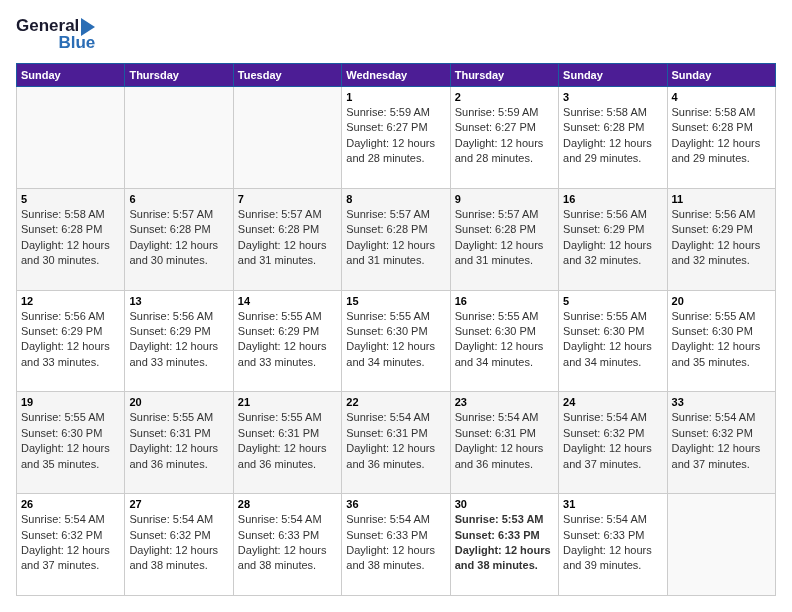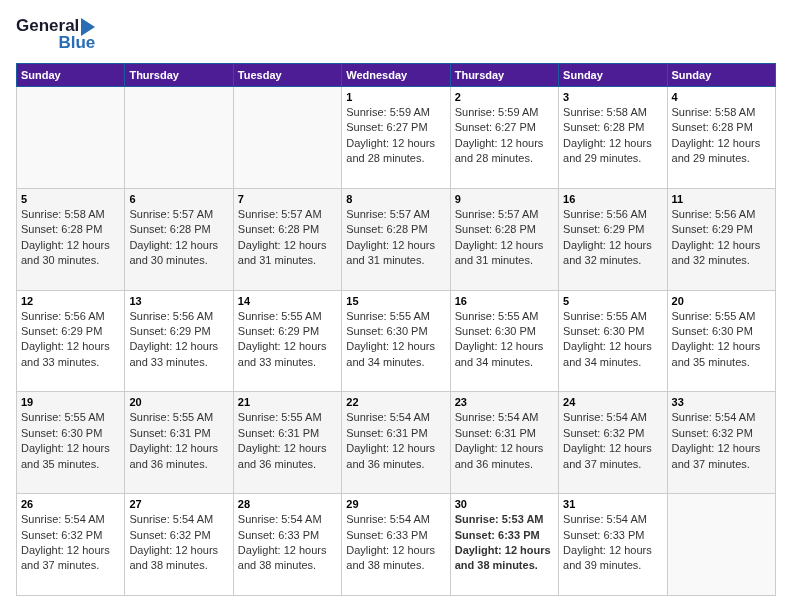--- a/index.html
+++ b/index.html
@@ -319,21 +319,21 @@
 and 38 minutes.</div>
           </td>
           <td>
             <div class="day-num">28</div>
             <div class="day-info" style="white-space: pre-line;">Sunrise: 5:54 AM
 Sunset: 6:33 PM
 Daylight: 12 hours
 and 38 minutes.</div>
           </td>
           <td>
-            <div class="day-num">29</div>
+            <div class="day-num">36</div>
             <div class="day-info" style="white-space: pre-line;">Sunrise: 5:54 AM
 Sunset: 6:33 PM
 Daylight: 12 hours
 and 38 minutes.</div>
           </td>
           <td>
             <div class="day-num">30</div>
             <div class="day-info" style="white-space: pre-line; font-weight: bold;">Sunrise: 5:53 AM
 Sunset: 6:33 PM
 Daylight: 12 hours

